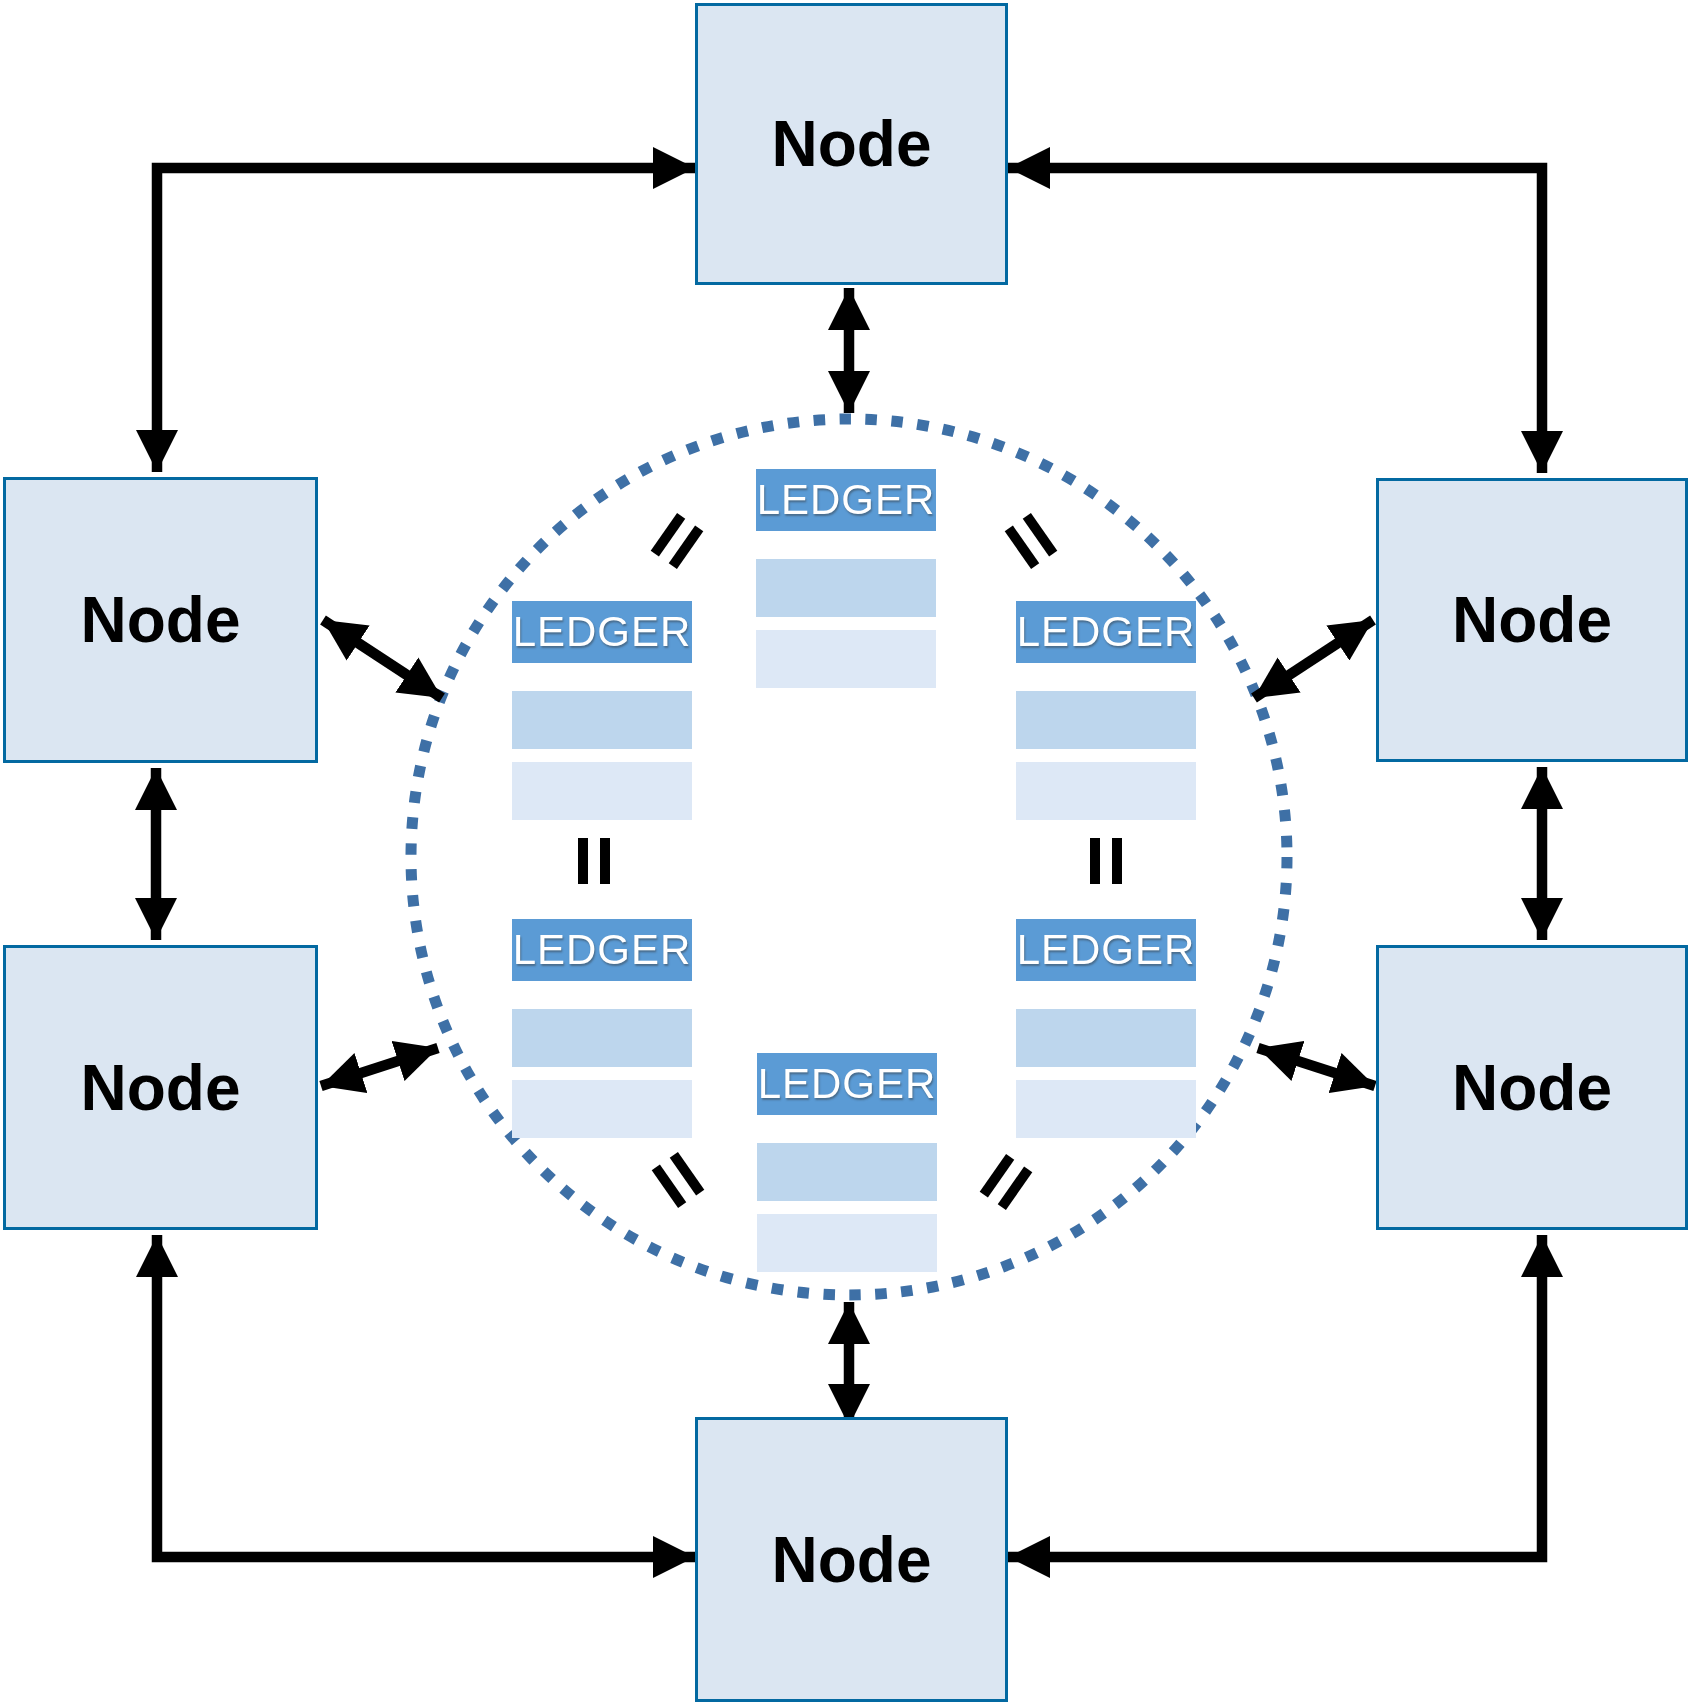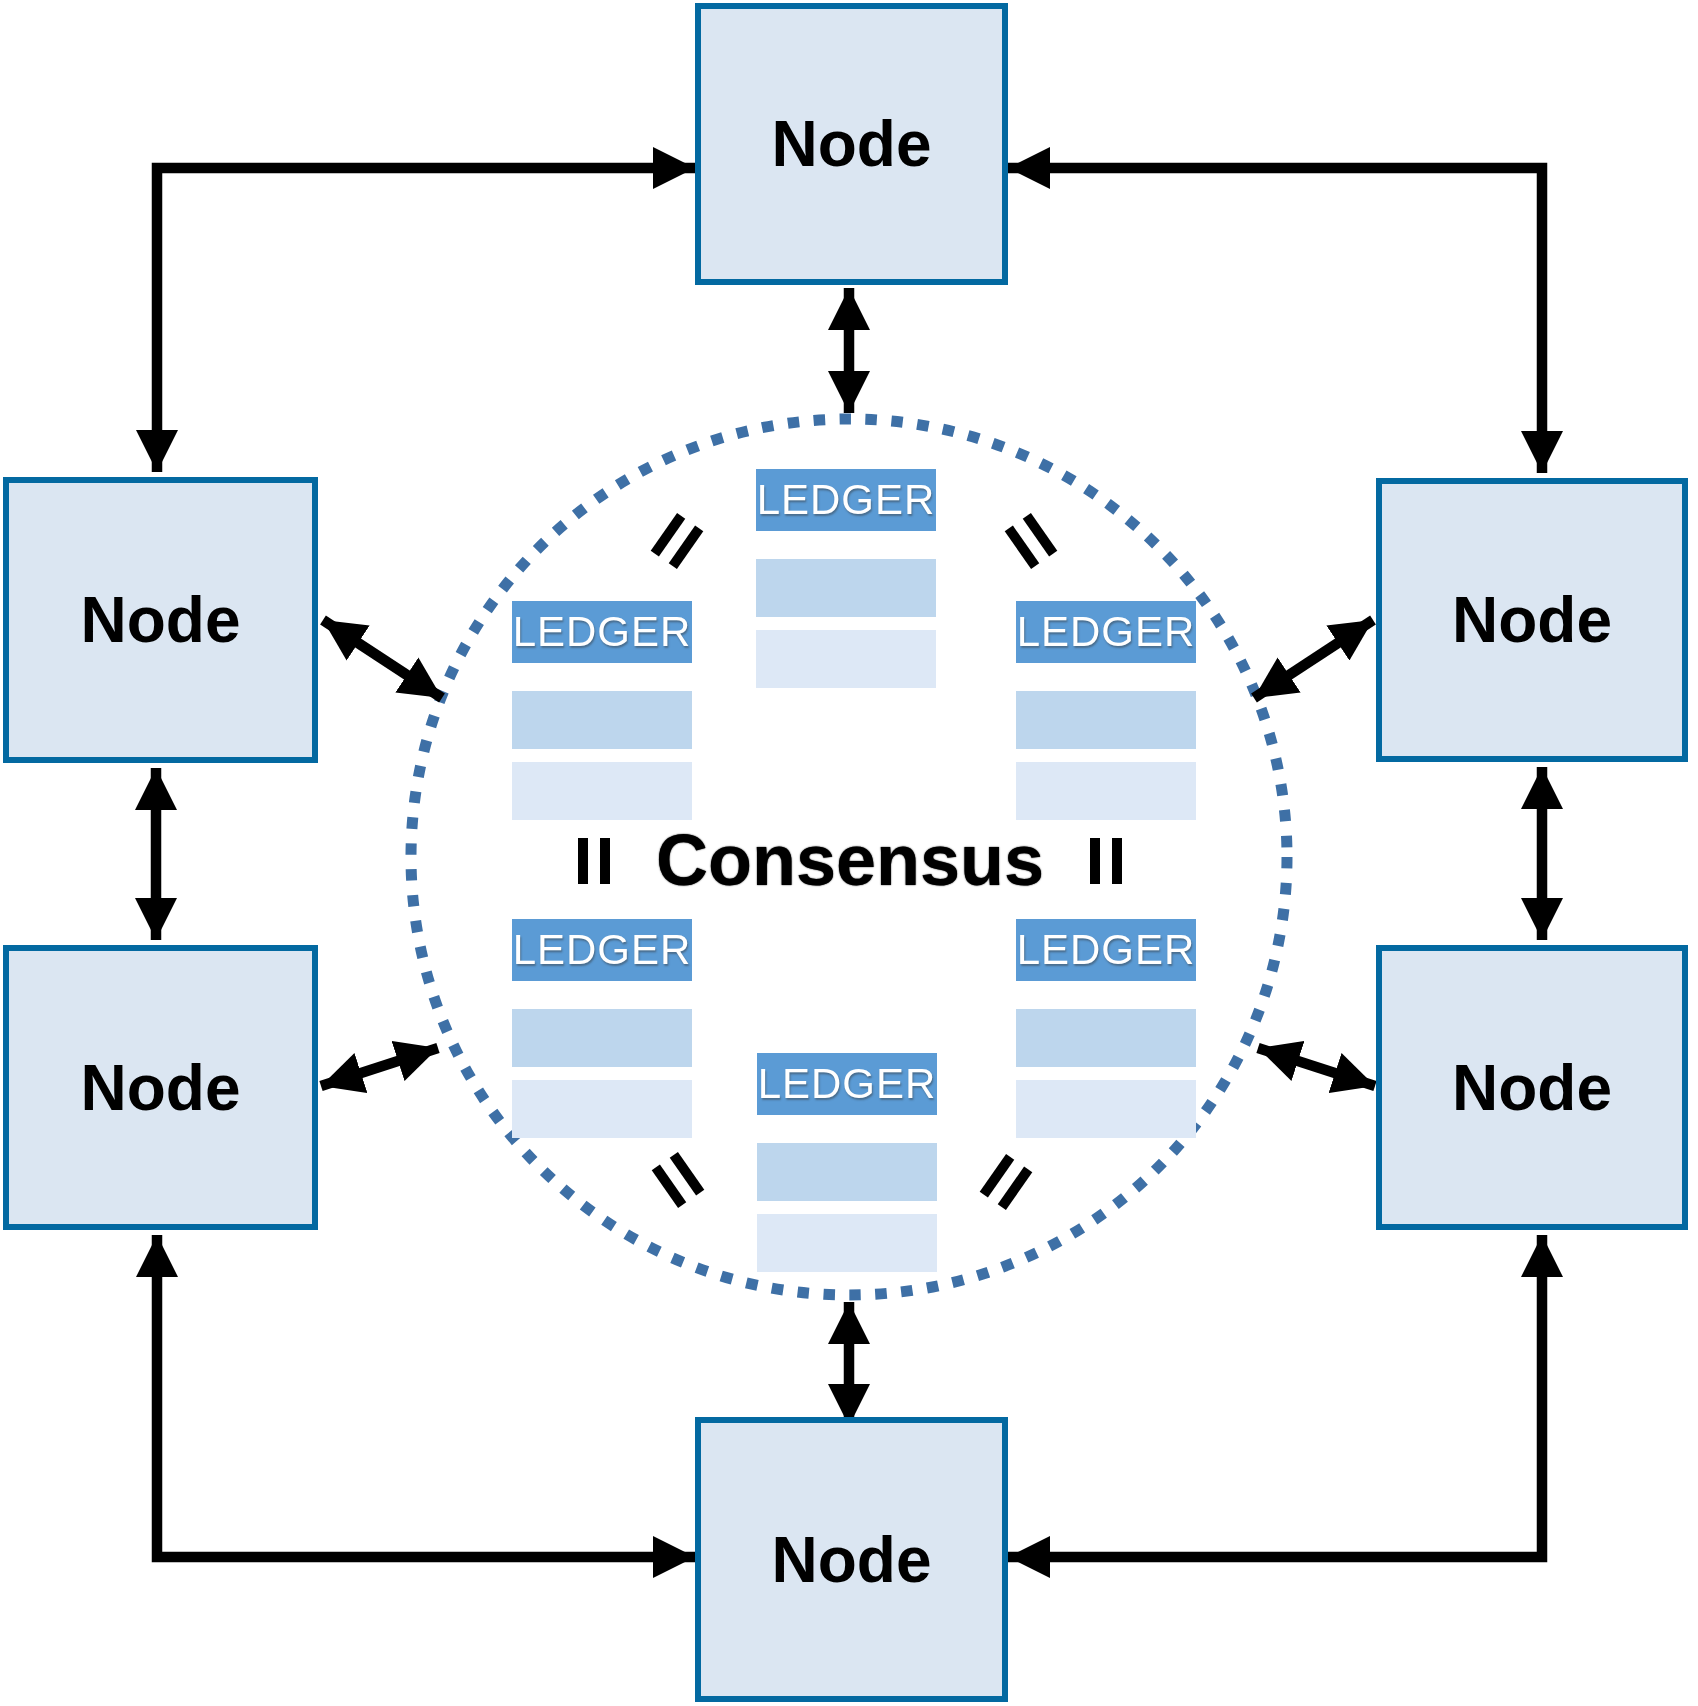--- a/index.html
+++ b/index.html
@@ -8,21 +8,21 @@
     width:1698px;height:1706px;
     background:#ffffff;
     font-family:"Liberation Sans", sans-serif;
     overflow:hidden;
   }
   #connector-layer{position:absolute;left:0;top:0;width:1698px;height:1706px;}
   .arrow{stroke:#000000;stroke-width:10.5;fill:none;}
   .node-box{
     position:absolute;
     background:#dbe6f2;
-    border:6px solid #0369a1;
+    border:3px solid #0369a1;
     box-sizing:border-box;
     display:flex;align-items:center;justify-content:center;
   }
   .node-label{
     font-size:64px;font-weight:bold;color:#000000;
     letter-spacing:0px;
   }
   .ledger{position:absolute;width:180px;}
   .ledger-header{
     height:62px;background:#5b9bd5;
@@ -164,15 +164,14 @@
   </div>
   <div class="eq" style="left:678px;top:1180px;transform:translate(-50%,-50%) rotate(55deg);">
     <div class="bar"></div>
       <div class="bar"></div>
   </div>
   <div class="eq" style="left:1006px;top:1182px;transform:translate(-50%,-50%) rotate(-55deg);">
     <div class="bar"></div>
       <div class="bar"></div>
   </div>
 
-  <div class="consensus-label">Consensus</div>
 
 </div>
 
 </body></html>

